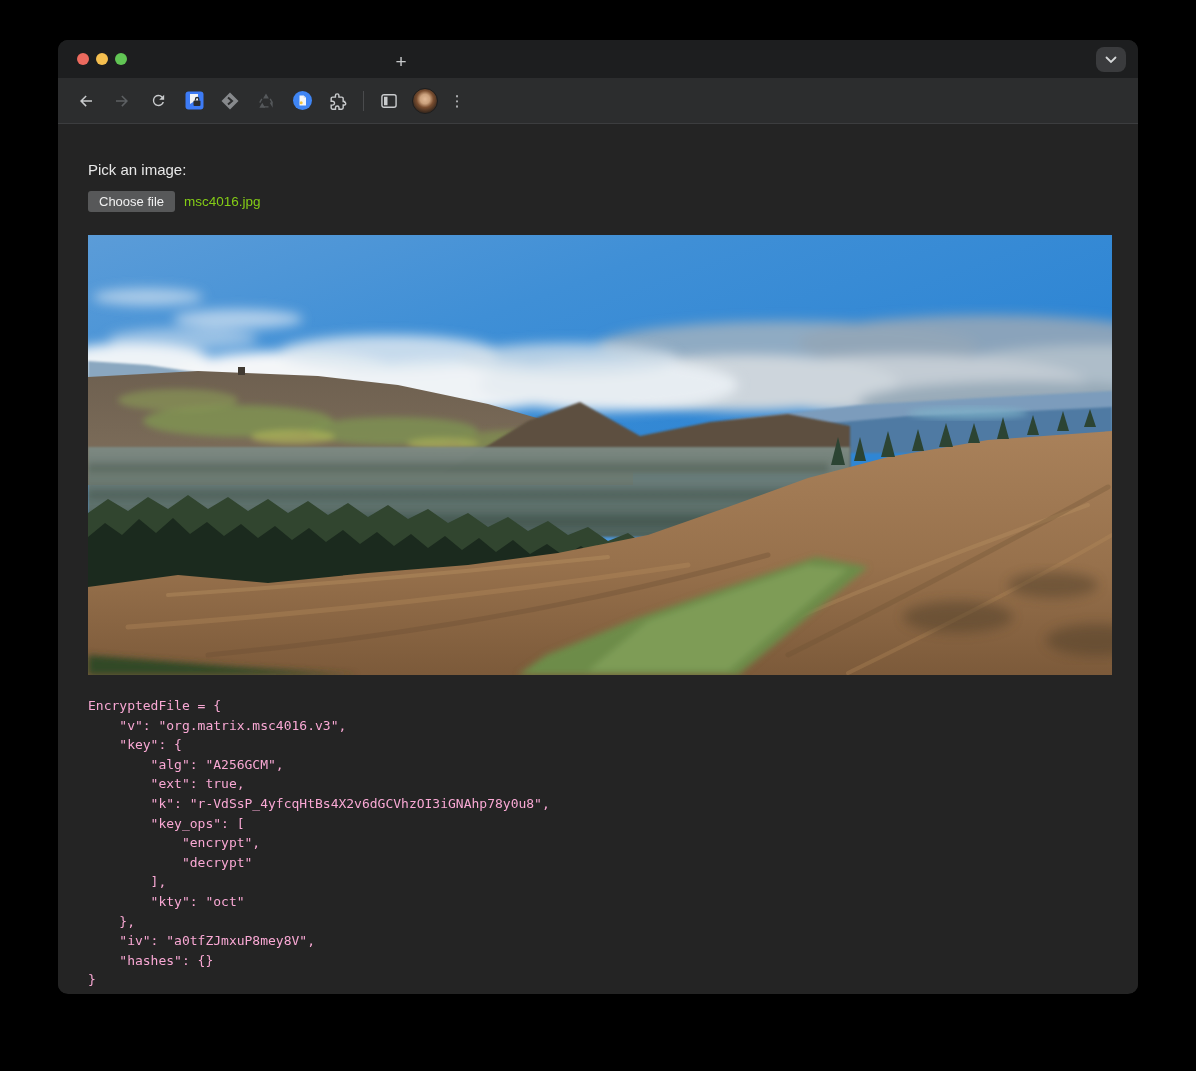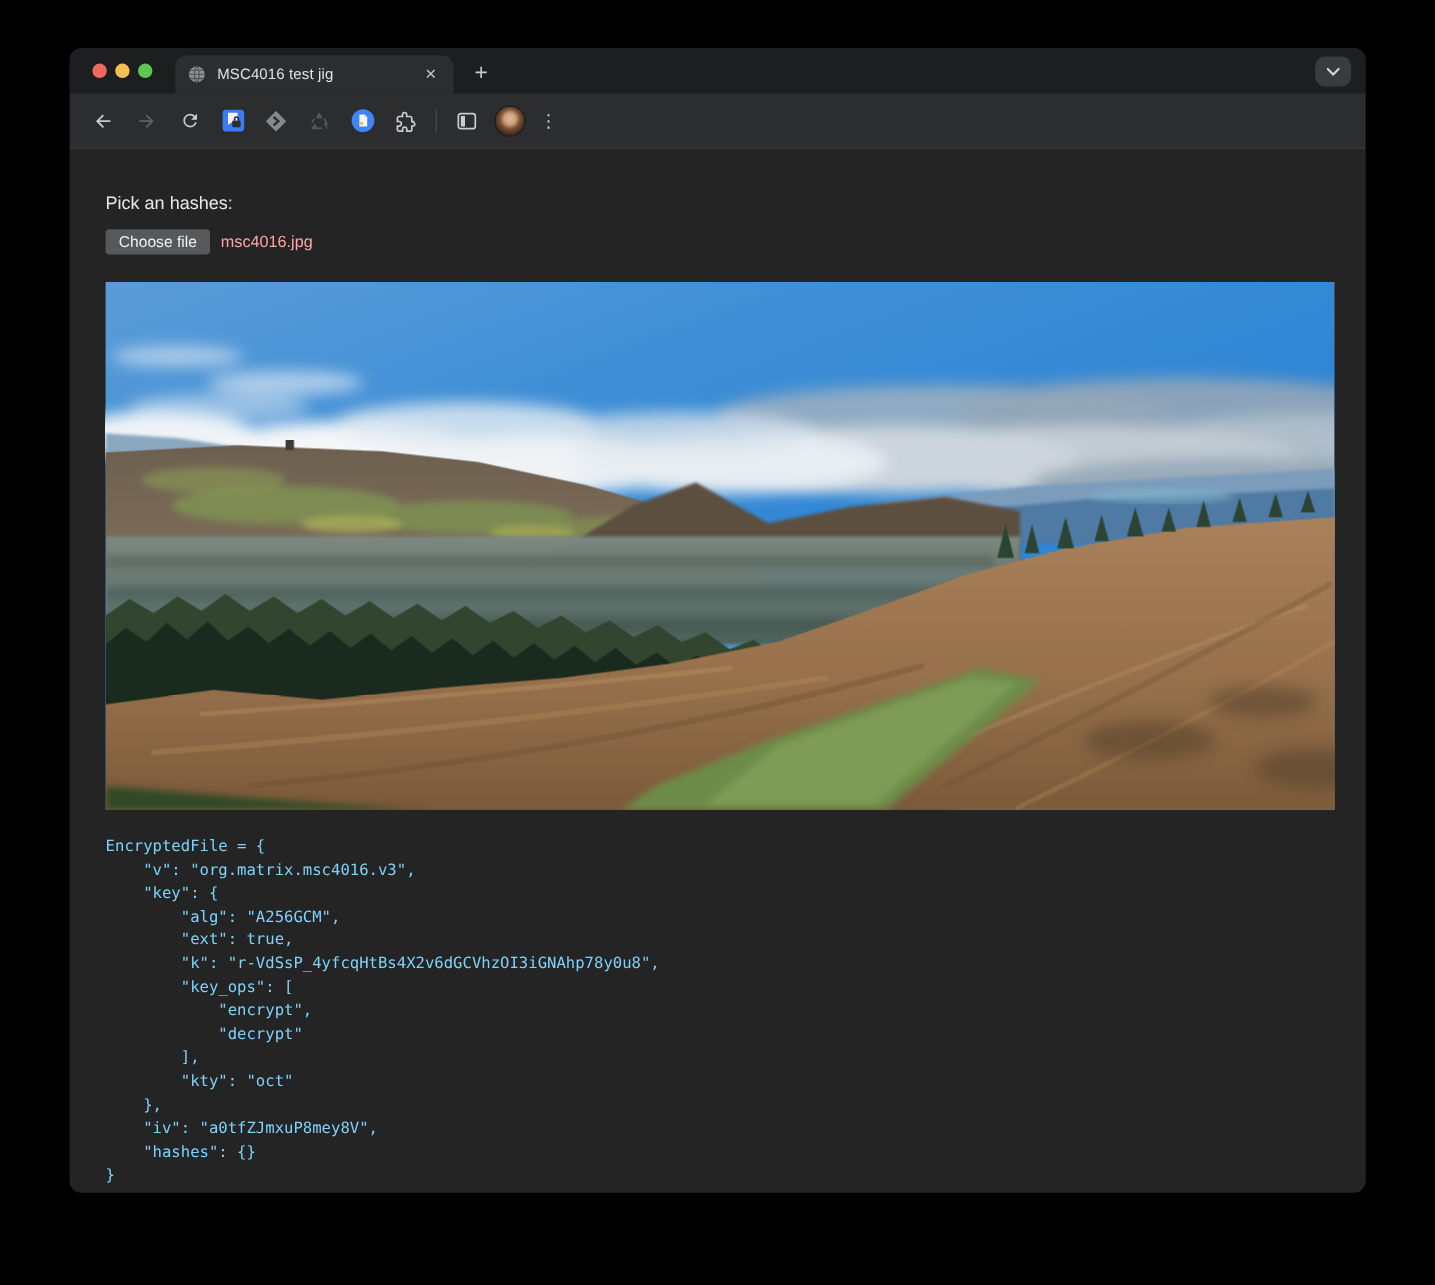--- a/index.html
+++ b/index.html
@@ -55,57 +55,49 @@
   .menu-dots { width:24px; height:30px; color:#c9cbcd; font-size:15px; display:flex; align-items:center; justify-content:center; letter-spacing:0; margin-left:2px; }
 
   
   .page { position:relative; height:869px; background:#242424; padding:37px 0 0 30px; color:#e6e6e6; }
   .prompt { font-size:15px; color:#e8e8e8; }
   .filerow { margin-top:13px; display:flex; align-items:center; gap:9px; }
   .choose-btn {
     background:#575859; color:#f0f0f0; border:none; border-radius:3px;
     font-size:13px; font-family:"Liberation Sans", sans-serif; padding:3px 11px; line-height:15px;
   }
-  .filename { font-size:13.5px; color:#fca5a5; }
+  .filename { font-size:13.5px; color:#84cc16; }
 
   .photo { position:relative; width:1024px; height:440px; margin-top:23px; overflow:hidden; background:#4d96d8; }
   .photo svg { position:absolute; inset:0; display:block; }
   .overlay-text {
     position:absolute; left:0; right:0; top:164px; text-align:center;
     font-family:"DejaVu Sans", sans-serif; font-weight:bold; font-size:46px; line-height:60px;
     color:#fff; letter-spacing:-1px;
     text-shadow:0 2px 3px rgba(0,0,0,.38), 0 5px 12px rgba(0,0,0,.28);
   }
 
   pre.code {
     margin:21px 0 0 0; font-family:"DejaVu Sans Mono","Liberation Mono",monospace;
-    font-size:13px; line-height:19.6px; color:#7dd3fc; white-space:pre;
+    font-size:13px; line-height:19.6px; color:#f9a8d4; white-space:pre;
   }
 
   svg .stroke-ic { stroke:#c9cbcd; fill:none; stroke-width:1.7; }
 </style>
 </head>
 <body>
 
 <div class="window">
 
   <div class="tabstrip">
     <div class="traffic">
       <span class="tl-red"></span>
       <span class="tl-yellow"></span>
       <span class="tl-green"></span>
     </div>
-    <div class="tab">
-      <svg class="favicon" viewBox="0 0 16 16">
-        <circle cx="8" cy="8" r="6.6" fill="#8d9094"></circle>
-        <path d="M1.4 8h13.2 M8 1.4c-2.6 1.8-2.6 11.4 0 13.2 M8 1.4c2.6 1.8 2.6 11.4 0 13.2 M2.4 4.6h11.2 M2.4 11.4h11.2" stroke="#55585c" stroke-width="1.1" fill="none"></path>
-      </svg>
-      <span class="title">MSC4016 test jig</span>
-      <span class="close">✕</span>
-    </div>
     <div class="newtab">+</div>
     <div class="tabsearch">
       <svg width="12" height="8" viewBox="0 0 12 8">
         <path d="M1.5 1.5 L6 6 L10.5 1.5" stroke="#d6d8d9" stroke-width="1.8" fill="none" stroke-linecap="round"></path>
       </svg>
     </div>
   </div>
 
   <div class="toolbar">
     <div class="navbtn">
@@ -165,21 +157,21 @@
       <svg width="20" height="20" viewBox="0 0 24 24">
         <rect x="3.5" y="4.5" width="17" height="15" rx="2.5" class="stroke-ic" stroke-width="1.6"></rect>
         <path d="M6 6.8h4.2v10.4H6z" fill="#c9cbcd"></path>
       </svg>
     </div>
     <div class="avatar"></div>
     <div class="menu-dots">⋮</div>
   </div>
 
   <div class="page">
-    <div class="prompt">Pick an hashes:</div>
+    <div class="prompt">Pick an image:</div>
 
     <div class="filerow">
       <button class="choose-btn">Choose file</button>
       <span class="filename">msc4016.jpg</span>
     </div>
 
     <div class="photo">
       <svg viewBox="0 0 1024 440" width="1024" height="440" preserveAspectRatio="none">
         <defs>
           <linearGradient id="sky" x1="0" y1="0" x2="0.85" y2="0.55">

